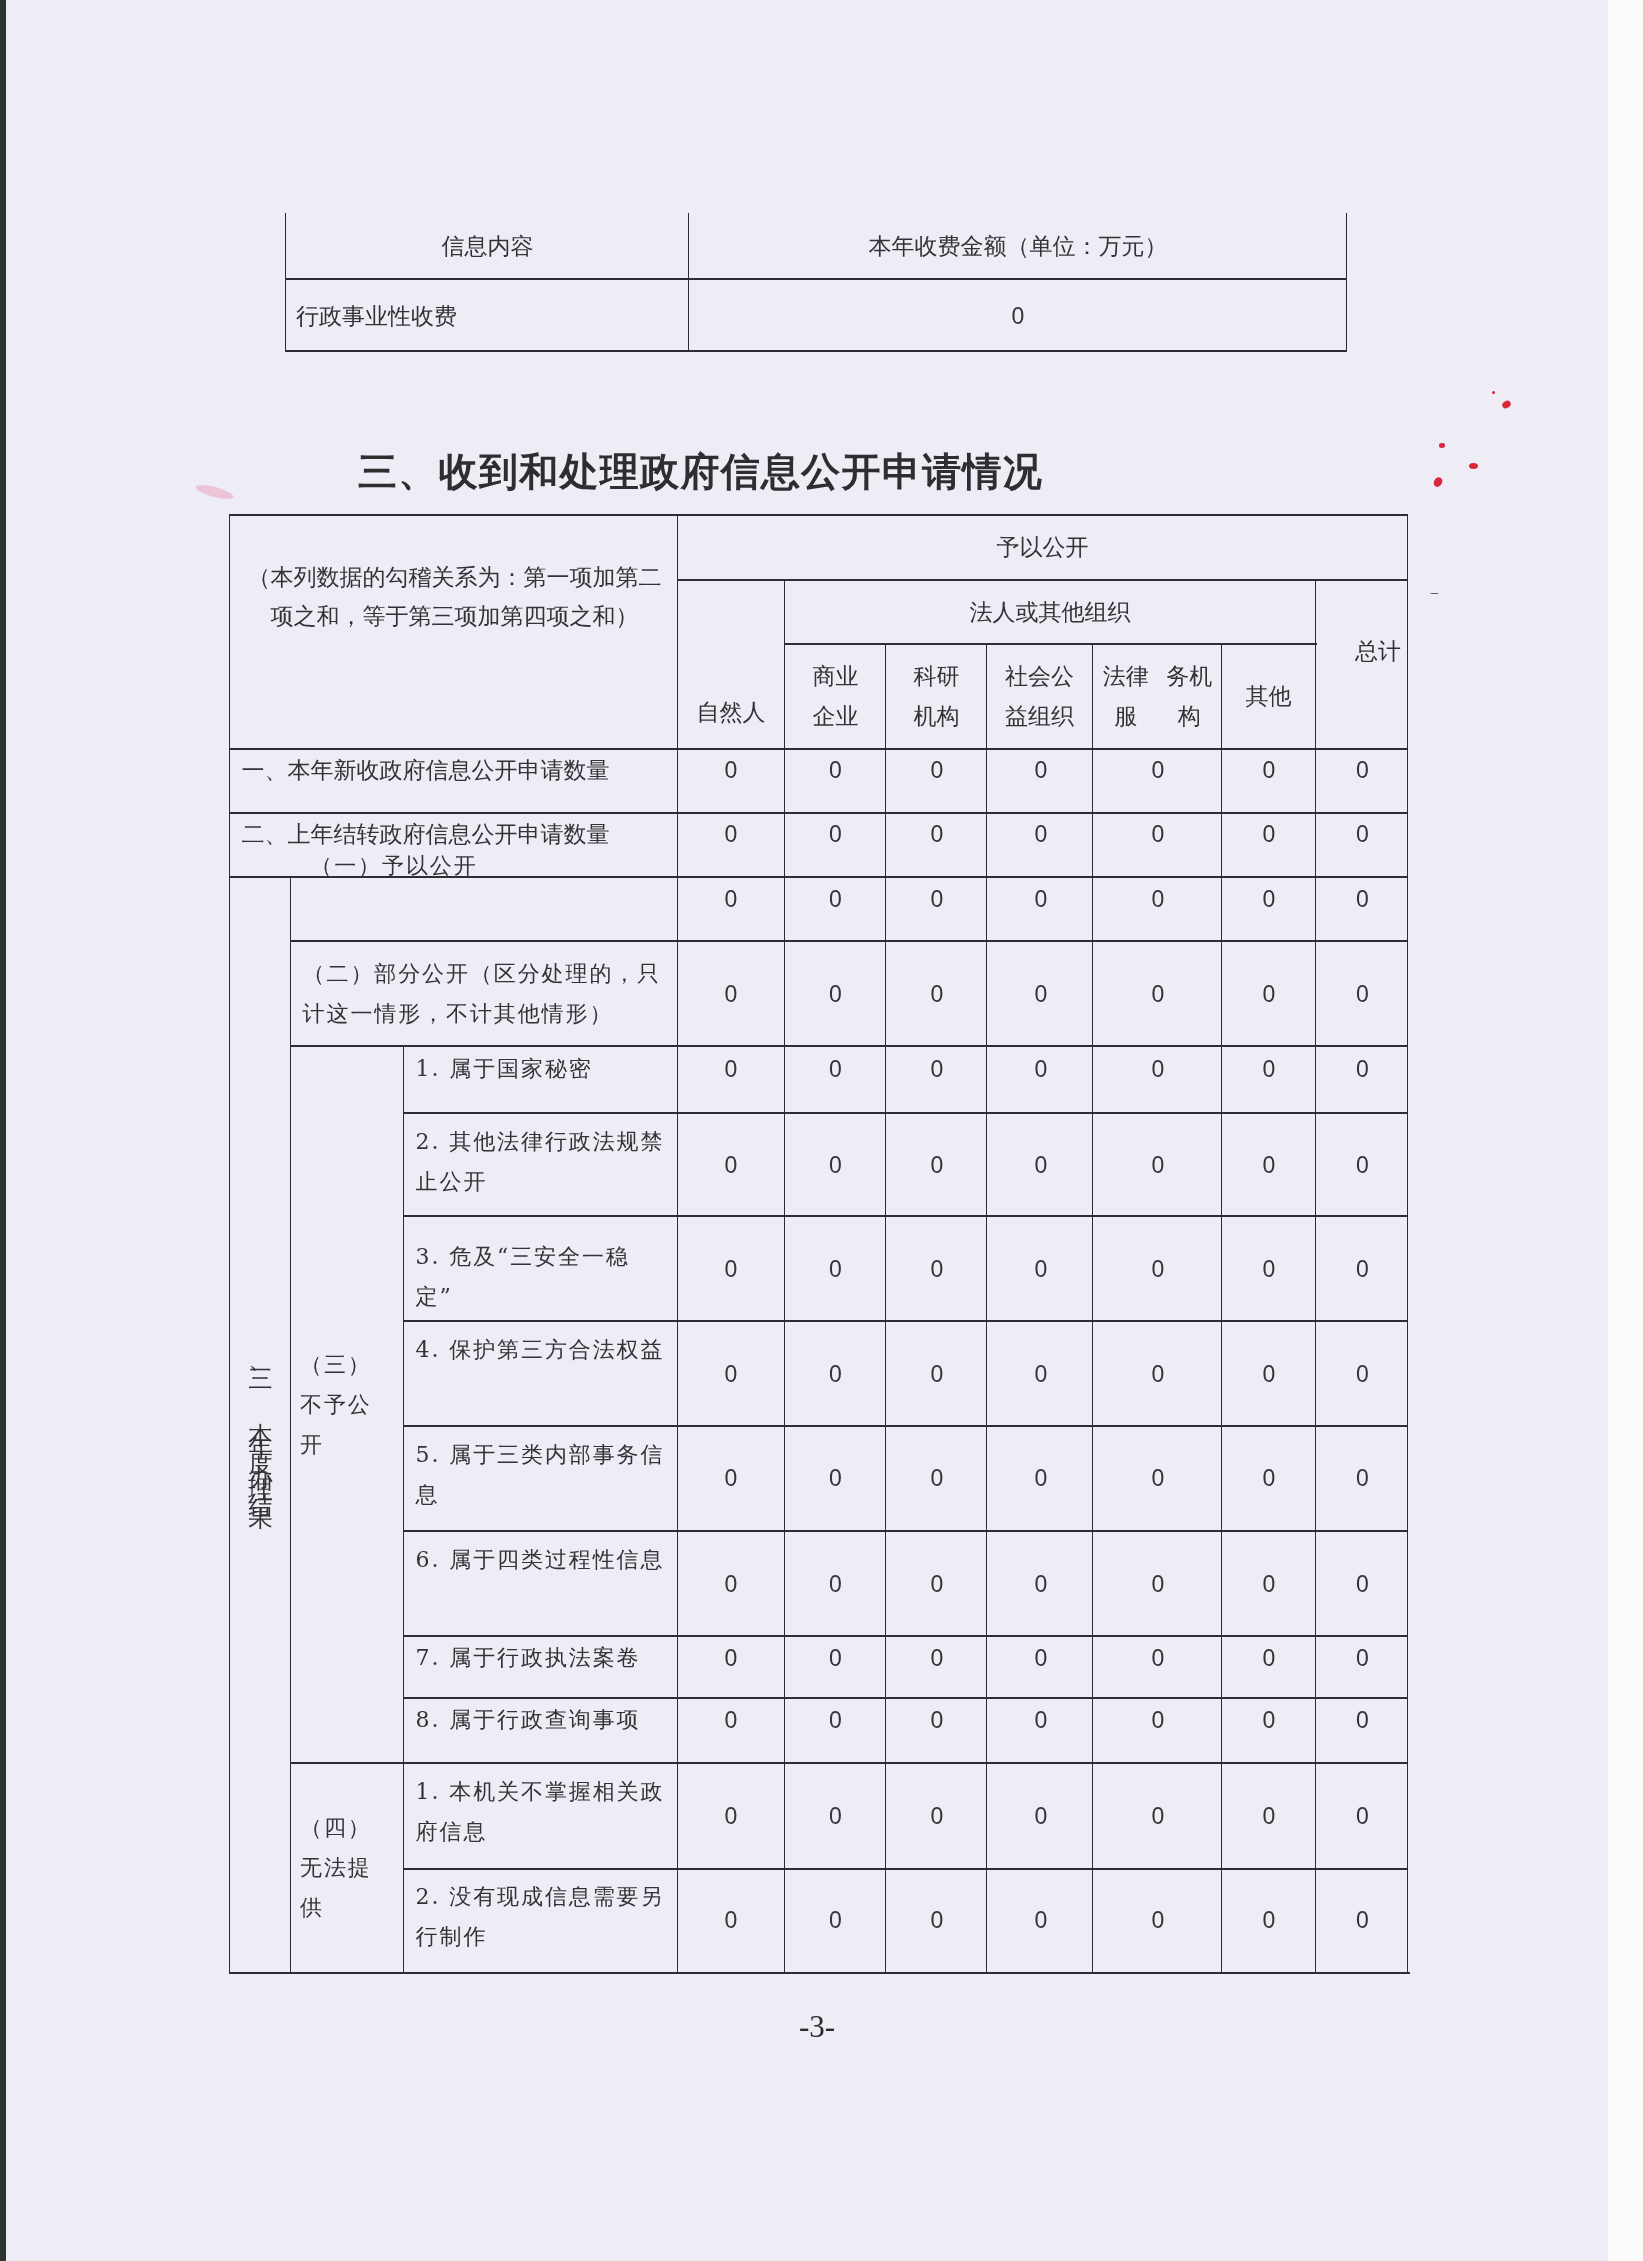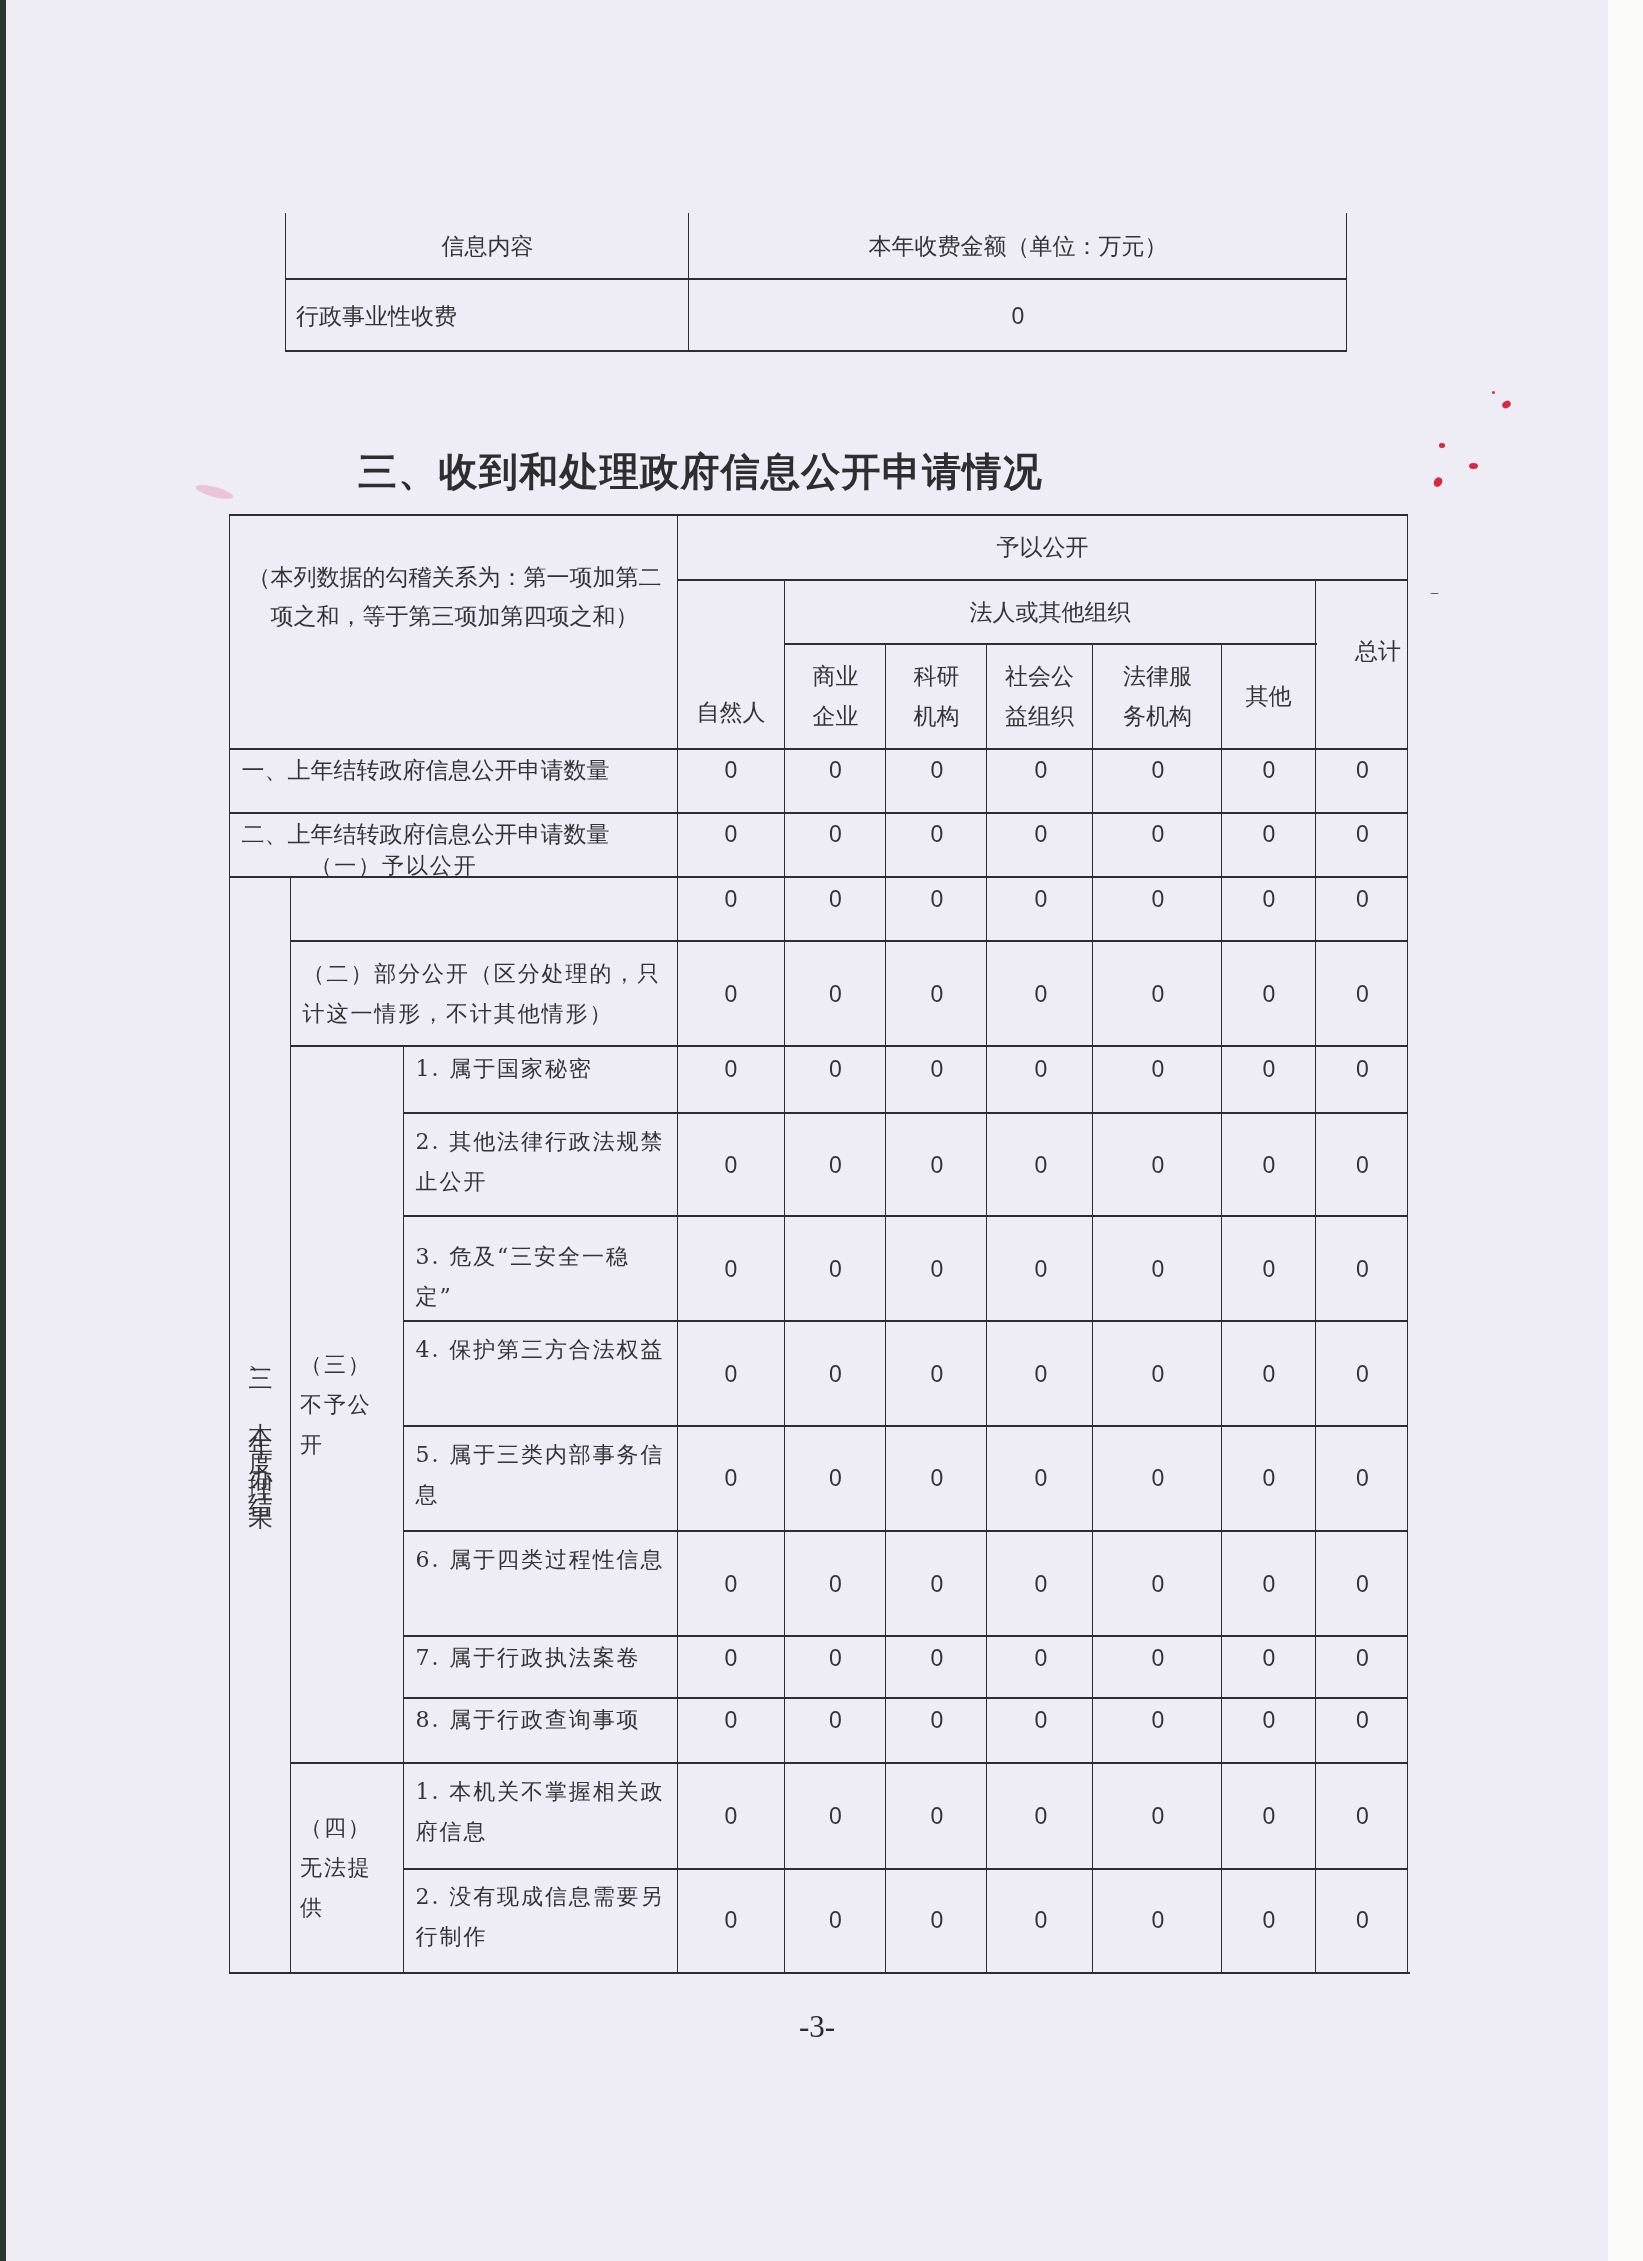--- a/index.html
+++ b/index.html
@@ -99,27 +99,27 @@
     <span>企业</span>
   </div>
   <div class="cell" style="left:887px; top:644px; width:99px; height:104px; flex-direction:column;">
     <span>科研</span>
     <span>机构</span>
   </div>
   <div class="cell" style="left:987px; top:644px; width:105px; height:104px; flex-direction:column;">
     <span>社会公</span>
     <span>益组织</span>
   </div>
-  <div class="cell" style="left:1094px; top:644px; width:127px; height:104px; flex-direction:column;">
+  <div class="cell" style="left:1094px; top:644px; width:127px; height:104px; flex-direction:row;">
     <span>法律服</span>
     <span>务机构</span>
   </div>
   <div class="cell" style="left:1222px; top:644px; width:93px; height:104px;">其他</div>
 
-  <div class="cell left" style="left:230px; top:749px; width:447px; height:42px; padding-left:11.6px;">一、上年结转政府信息公开申请数量</div>
+  <div class="cell left" style="left:230px; top:749px; width:447px; height:42px; padding-left:11.6px;">一、本年新收政府信息公开申请数量</div>
   <div class="cell left" style="left:230px; top:813px; width:447px; height:42px; padding-left:11.6px;">二、上年结转政府信息公开申请数量</div>
 
   <div class="cell vert" style="left:230px; top:878px; width:60px; height:1094px;">三、本年度办理结果</div>
 
   <div class="cell left kai" style="left:291px; top:847px; width:385px; height:42px; padding-left:19.3px;font-family:Liberation Mono, monospace;">（一）予以公开</div>
   <div class="cell left kai" style="left:291px; top:942px; width:385px; height:103px; padding-left:11.6px; padding-right:6.4px; align-items:center;">（二）部分公开（区分处理的，只计这一情形，不计其他情形）</div>
 
   <div class="cell kai" style="left:291px; top:1047px; width:111px; height:715px; padding:0 9px; text-align:left; justify-content:flex-start;">（三）不予公开</div>
   <div class="cell kai" style="left:291px; top:1763px; width:111px; height:209px; padding:0 9px; text-align:left; justify-content:flex-start;">（四）无法提供</div>
 

